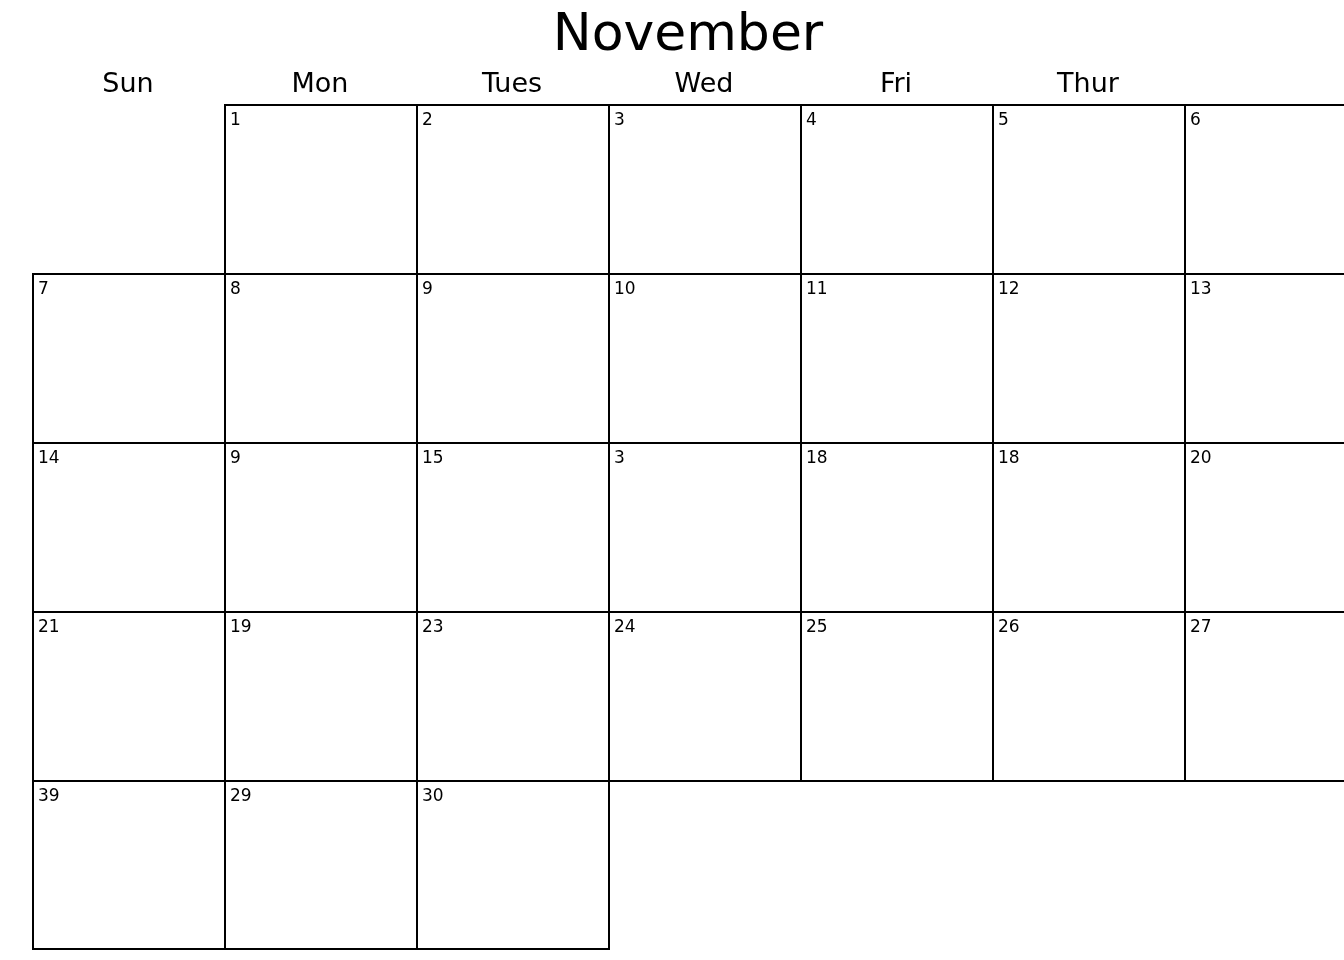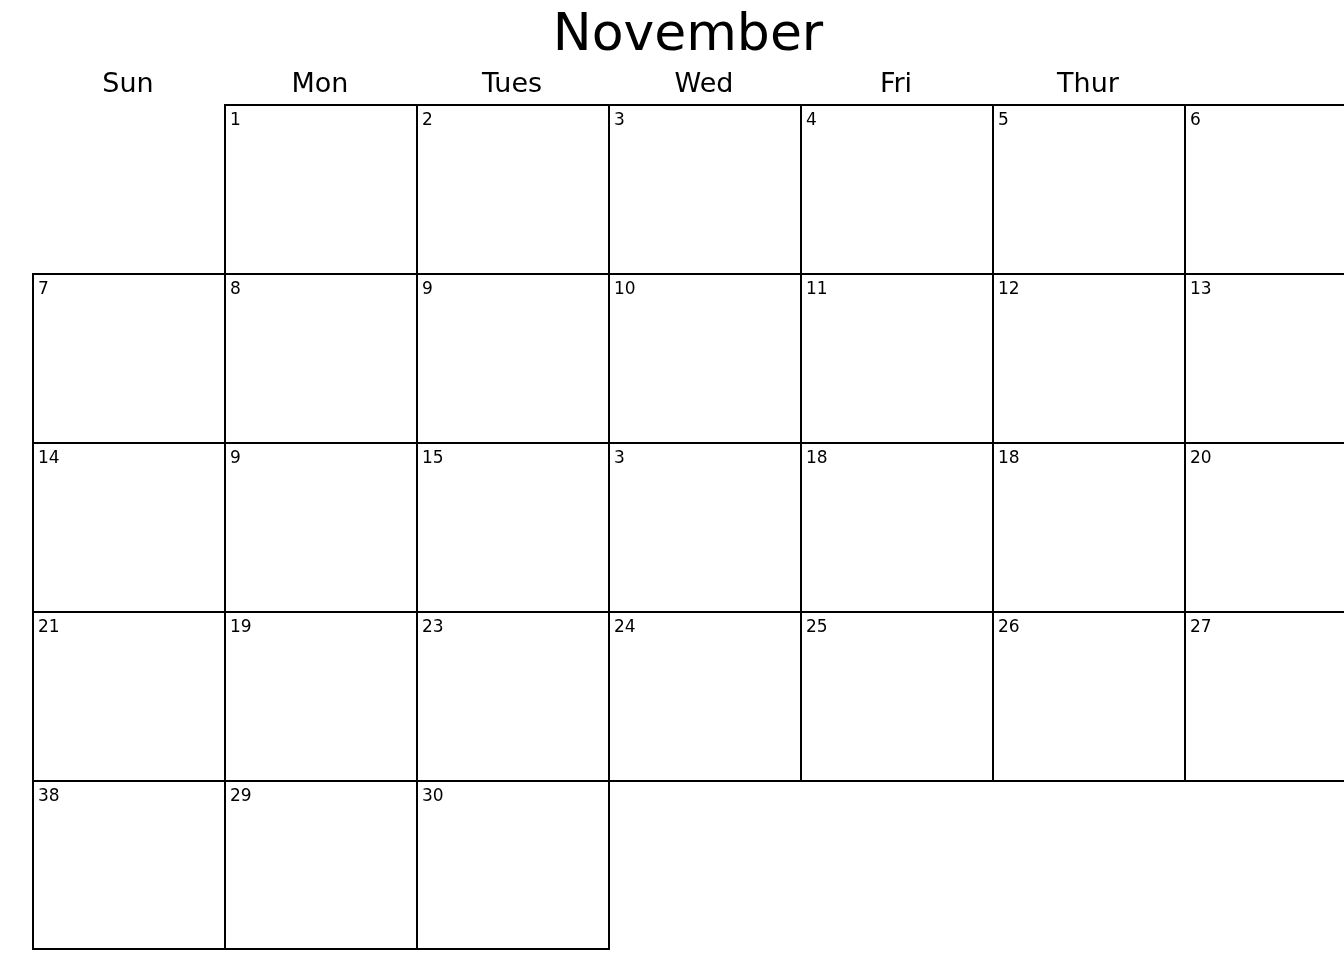--- a/index.html
+++ b/index.html
@@ -177,21 +177,21 @@
           </td>
         <td>
             <span class="daynum">26</span>
           </td>
         <td>
             <span class="daynum">27</span>
           </td>
       </tr>
       <tr>
         <td>
-            <span class="daynum">38</span>
+            <span class="daynum">39</span>
           </td>
         <td>
             <span class="daynum">29</span>
           </td>
         <td>
             <span class="daynum">30</span>
           </td>
         <td class="empty"></td>
         <td class="empty"></td>
         <td class="empty"></td>

